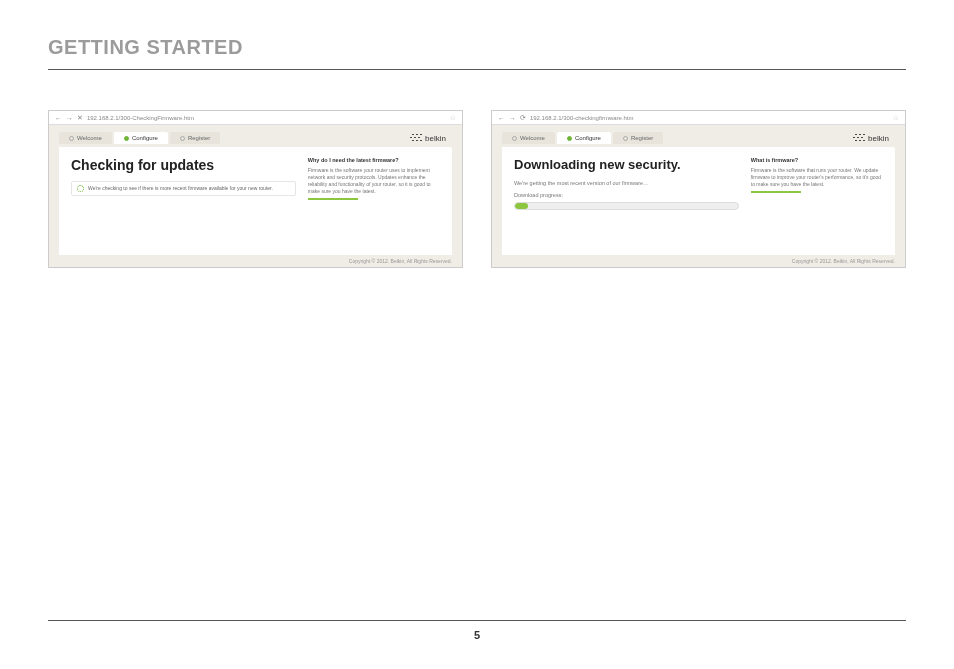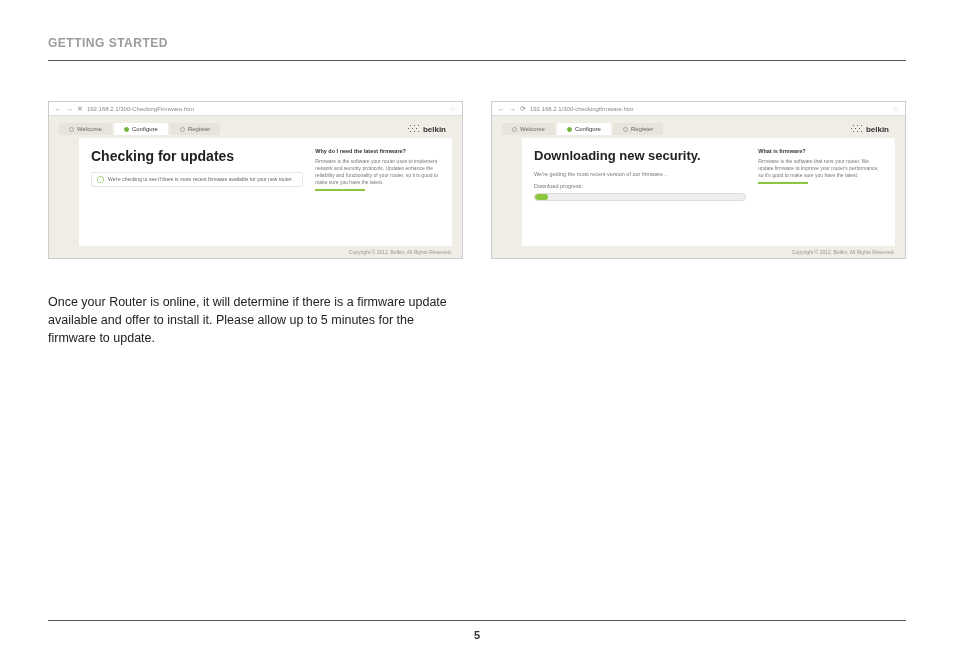--- a/index.html
+++ b/index.html
@@ -9,21 +9,21 @@
     background: #fff;
     font-family: Arial, Helvetica, sans-serif;
     color: #333;
     position: relative;
   }
   .page {
     padding: 36px 48px 0 48px;
   }
   .page-title {
     color: #9b9b9b;
-    font-size: 12px;
+    font-size: 20px;
     font-weight: bold;
     letter-spacing: 0.5px;
     margin-bottom: 10px;
   }
   .rule-top {
     border-top: 1px solid #555;
     margin-bottom: 40px;
   }
   .columns {
     display: flex;
@@ -109,21 +109,21 @@
   .tab.active .tab-dot {
     border-color: #6fb536;
     background: #6fb536;
   }
   .brand {
     margin-left: auto;
     margin-right: 6px;
     display: flex;
     gap: 3px;
     font-size: 8px;
-    font-weight: bold;
+    font-weight: normal;
     color: #333;
   }
   .brand-dots {
     width: 12px;
     height: 8px;
     position: relative;
   }
   .brand-dots span {
     position: absolute;
     width: 1.5px;
@@ -132,21 +132,20 @@
     background: #333;
   }
   .card {
     background: #fff;
     flex: 1;
     display: flex;
     padding: 10px 12px 6px 12px;
     gap: 12px;
     border-radius: 0 2px 0 0;
     position: relative;
-    margin-left: 20px;
   }
   .card-left { flex: 1.7; }
   .card-right { flex: 1; font-size: 5px; color: #777; line-height: 1.4; }
   .card-hd {
     font-size: 14px;
     font-weight: bold;
     color: #222;
     margin-bottom: 8px;
   }
   .card-hd.sm { font-size: 13px; }
@@ -282,21 +281,20 @@
             </div>
             <div class="card-right">
               <div class="side-hd">Why do I need the latest firmware?</div>
               <div>Firmware is the software your router uses to implement network and security protocols. Updates enhance the reliability and functionality of your router, so it is good to make sure you have the latest.</div>
               <div class="accent-bar"></div>
             </div>
           </div>
         </div>
         <div class="footer-cp">Copyright © 2012. Belkin, All Rights Reserved.</div>
       </div>
-      <div class="caption">Once your Router is online, it will determine if there is a firmware update available and offer to install it. Please allow up to 5 minutes for the firmware to update.</div>
     </div>
 
     <div class="col">
       <div class="shot">
         <div class="browser-bar">
           <span class="nav-btn">←</span>
           <span class="nav-btn">→</span>
           <span class="nav-btn">⟳</span>
           <span class="addr">192.168.2.1/300-checkingfirmware.htm</span>
           <span class="star">☆</span>

